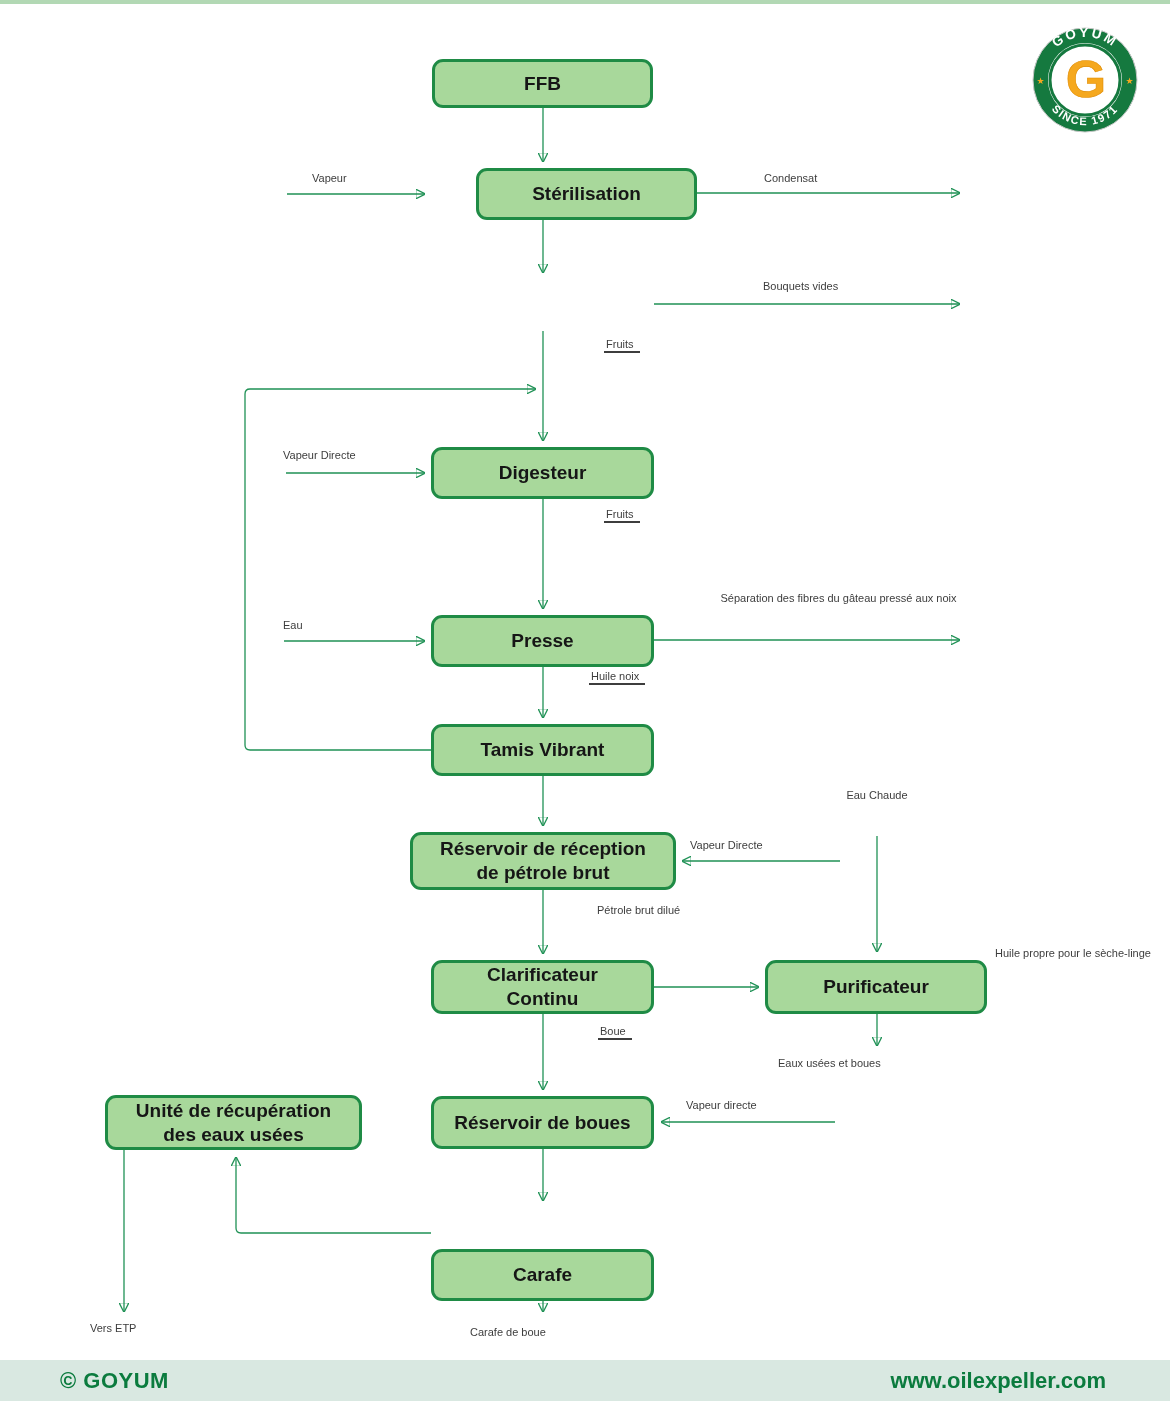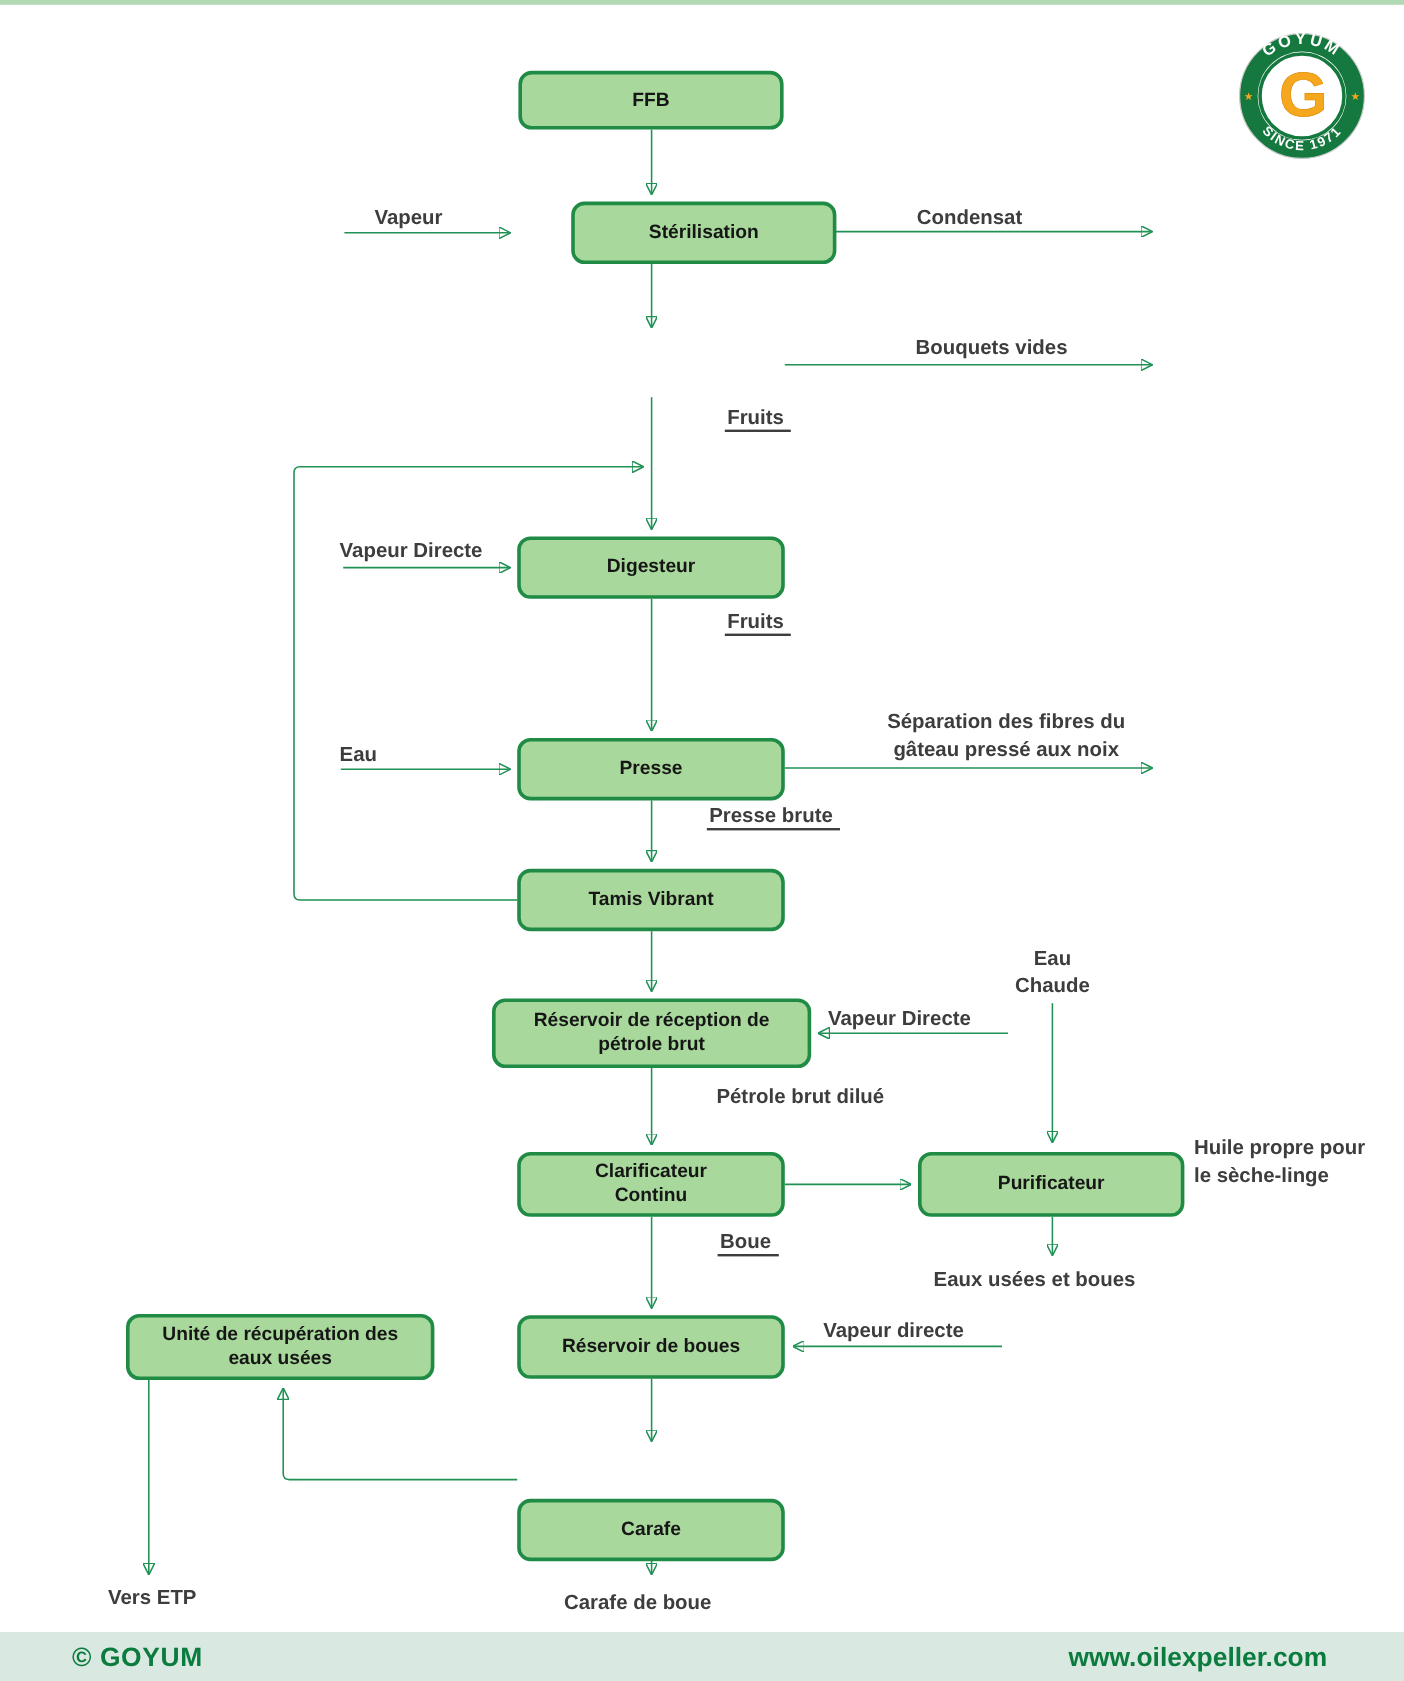--- a/index.html
+++ b/index.html
@@ -28,29 +28,29 @@
   .connectors path { fill: none; stroke: #1f9155; stroke-width: 1.3px; }
 
   .node {
     position: absolute;
     background: #a8d89b;
     border: 3px solid #1f8b45;
     border-radius: 11px;
     display: flex; align-items: center; justify-content: center;
     text-align: center;
     font-weight: bold;
-    font-size: 16px;
+    font-size: 19px;
     color: #161616;
     line-height: 1.25;
   }
 
   .flabel {
     position: absolute;
-    font-weight: bold;
-    font-size: 17px;
+    font-weight: normal;
+    font-size: 11px;
     color: #3d3d3d;
     line-height: 1.35;
     white-space: nowrap;
   }
   .flabel.wrap { white-space: normal; }
   .flabel.center { text-align: center; }
   .flabel .u {
     border-bottom: 2px solid #3d3d3d;
     padding: 0 6px 1px 2px;
   }
@@ -149,21 +149,21 @@
     </div>
 
   <div class="flabel" style="left:312px; top:171px;">Vapeur</div>
   <div class="flabel" style="left:764px; top:171px;">Condensat</div>
   <div class="flabel" style="left:763px; top:279px;">Bouquets vides</div>
   <div class="flabel" style="left:604px; top:337px;"><span class="u">Fruits</span></div>
   <div class="flabel" style="left:283px; top:448px;">Vapeur Directe</div>
   <div class="flabel" style="left:604px; top:507px;"><span class="u">Fruits</span></div>
   <div class="flabel" style="left:283px; top:618px;">Eau</div>
   <div class="flabel wrap" style="left:716px; top:591px; width:245px;text-align:center;">Séparation des fibres du gâteau pressé aux noix</div>
-  <div class="flabel" style="left:589px; top:669px;"><span class="u">Presse brute</span></div>
+  <div class="flabel" style="left:589px; top:669px;"><span class="u">Huile noix</span></div>
   <div class="flabel wrap center" style="left:837px; top:788px; width:80px;">Eau Chaude</div>
   <div class="flabel" style="left:690px; top:838px;">Vapeur Directe</div>
   <div class="flabel" style="left:597px; top:903px;">Pétrole brut dilué</div>
   <div class="flabel" style="left:598px; top:1024px;"><span class="u">Boue</span></div>
   <div class="flabel wrap" style="left:995px; top:946px; width:160px;">Huile propre pour le sèche-linge</div>
   <div class="flabel" style="left:778px; top:1056px;">Eaux usées et boues</div>
   <div class="flabel" style="left:686px; top:1098px;">Vapeur directe</div>
   <div class="flabel" style="left:90px; top:1321px;">Vers ETP</div>
   <div class="flabel" style="left:470px; top:1325px;">Carafe de boue</div>
 

